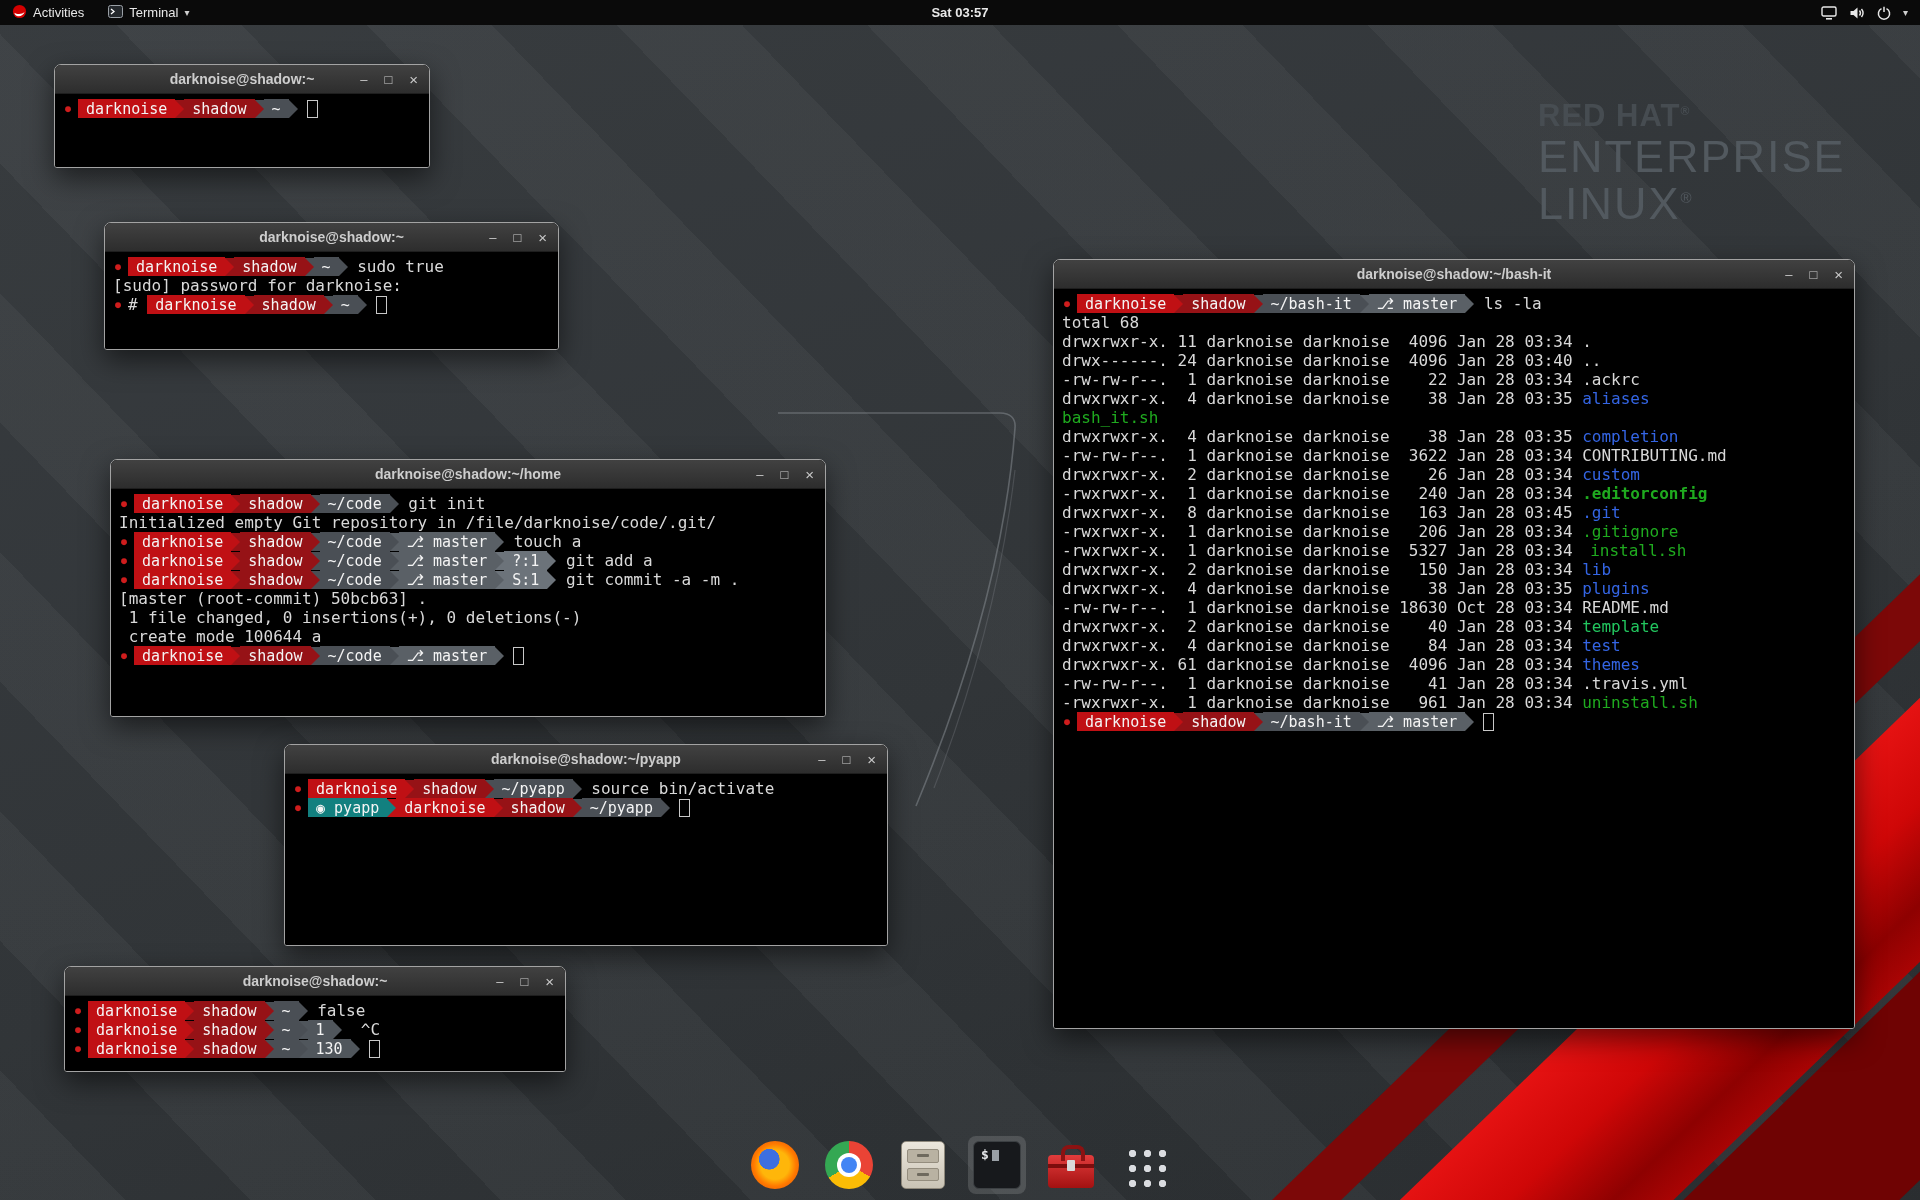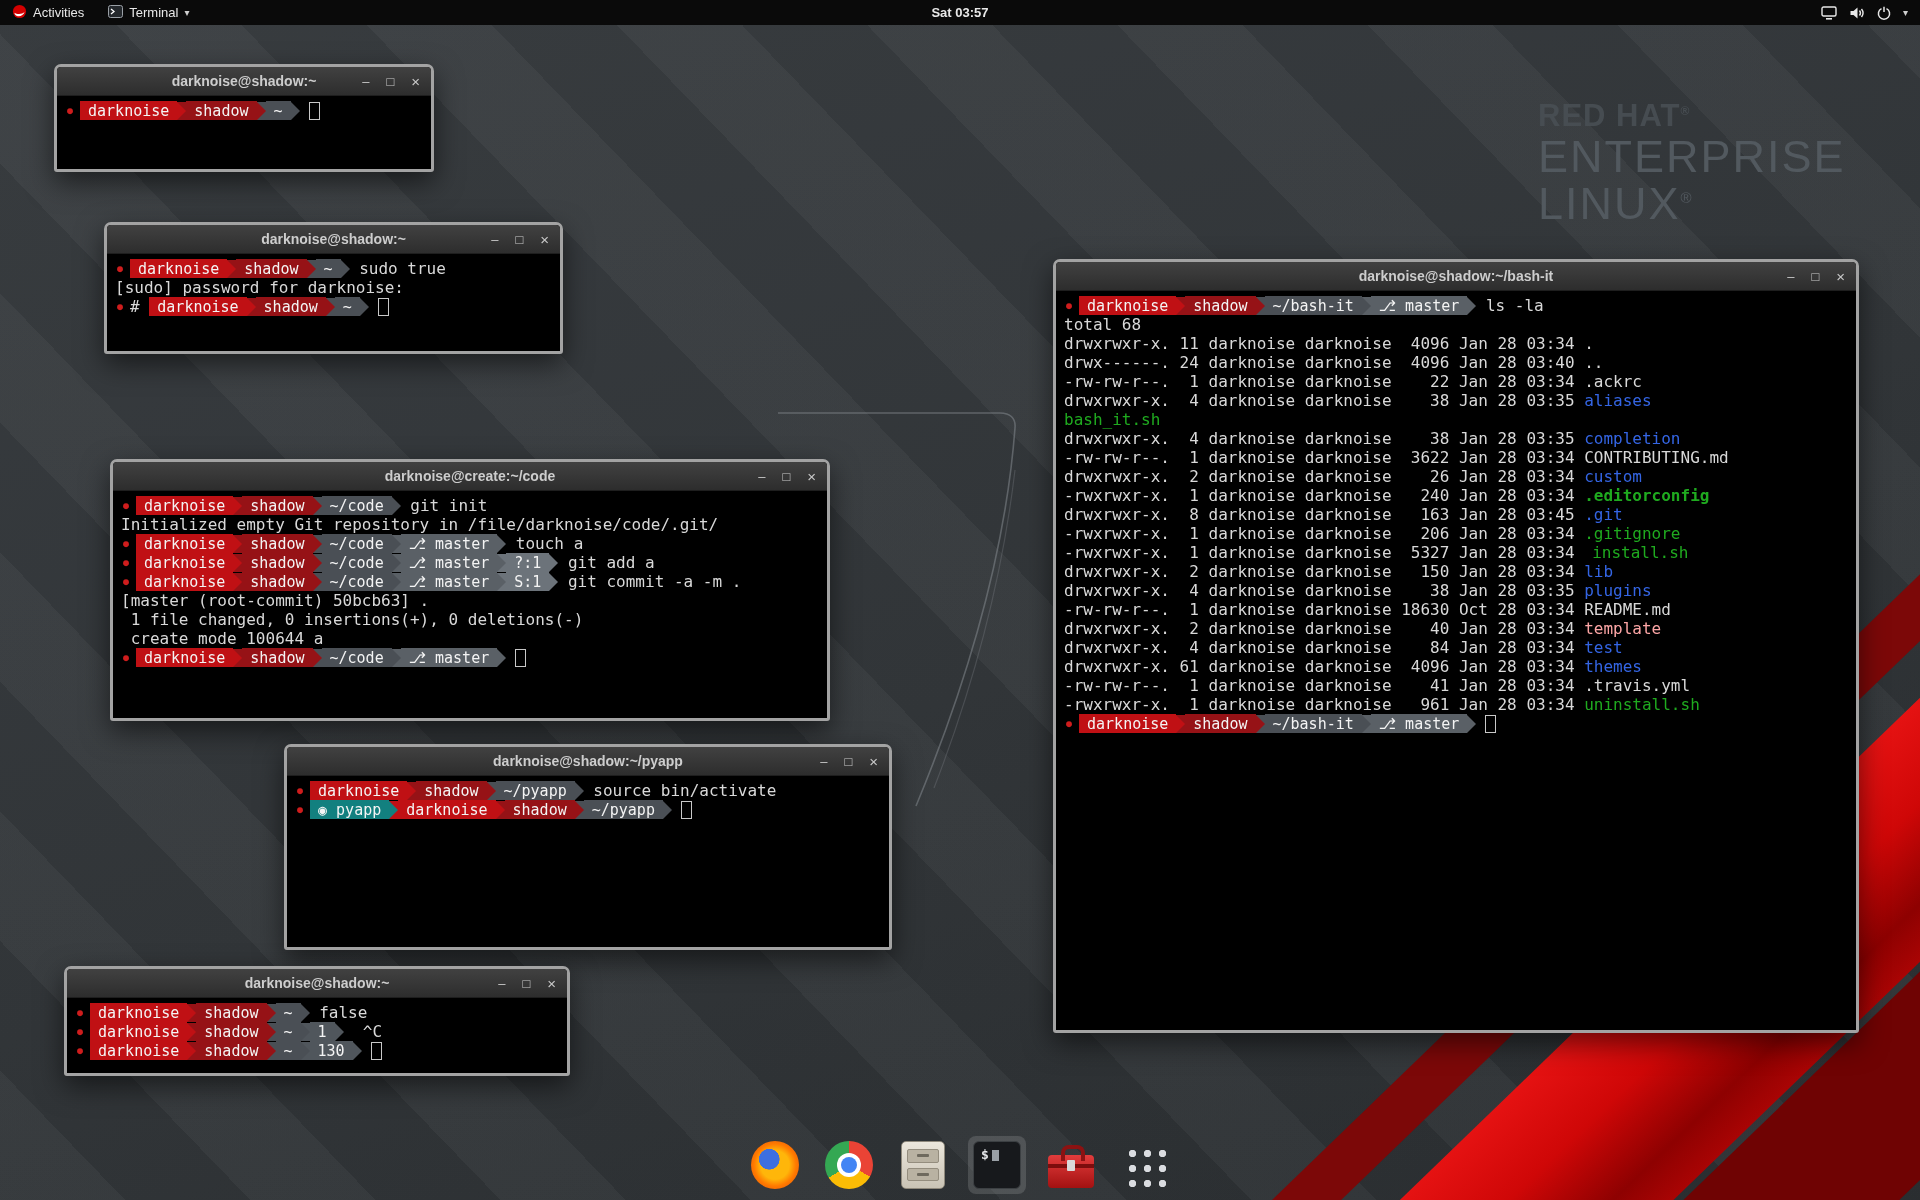--- a/index.html
+++ b/index.html
@@ -26,21 +26,21 @@
   
   .topbar{position:absolute;left:0;top:0;width:1920px;height:25px;background:#0a0a0a;z-index:10;
     display:flex;align-items:center;color:#e8e8e8;font-size:13px;}
   .tb-left{display:flex;align-items:center;height:100%;}
   .tb-item{display:flex;align-items:center;gap:6px;padding:0 12px;height:100%;cursor:default;}
   .tb-clock{position:absolute;left:0;right:0;text-align:center;font-weight:bold;pointer-events:none;}
   .tb-right{margin-left:auto;display:flex;align-items:center;gap:12px;padding-right:12px;height:100%;}
   .tb-ico svg{display:block;}
   .chev{font-size:10px;color:#cfcfcf;}
   
-  .term-window{position:absolute;border:3px solid #a3a3a3;border-radius:7px 7px 3px 3px;overflow:hidden;
+  .term-window{position:absolute;border:1px solid #a3a3a3;border-radius:7px 7px 3px 3px;overflow:hidden;
     box-shadow:0 10px 28px rgba(0,0,0,.55);z-index:3;background:#000;}
   .win0{left:54px;top:64px;width:374px;height:102px;}
   .win1{left:104px;top:222px;width:453px;height:126px;}
   .win2{left:110px;top:459px;width:714px;height:256px;}
   .win3{left:284px;top:744px;width:602px;height:200px;}
   .win4{left:64px;top:966px;width:500px;height:104px;}
   .win5{left:1053px;top:259px;width:800px;height:768px;z-index:4;}
   .titlebar{position:relative;height:28px;background:linear-gradient(#414141,#2d2d2d);
     border-bottom:1px solid #1e1e1e;display:flex;align-items:center;justify-content:center;}
   .title{font-size:14px;font-weight:bold;color:#cdcdcd;}
@@ -133,21 +133,21 @@
   </div>
   <div class="term-body">
       <div class="tline"><span class="hat">●</span><span class="seg" style="background: rgb(192, 16, 20);">darknoise</span><span class="parrow" style="border-left-color: rgb(192, 16, 20); background-color: rgb(150, 18, 22);"></span><span class="seg" style="background: rgb(150, 18, 22);">shadow</span><span class="parrow" style="border-left-color: rgb(150, 18, 22); background-color: rgb(74, 79, 85);"></span><span class="seg" style="background: rgb(74, 79, 85);">~</span><span class="parrow" style="border-left-color: rgb(74, 79, 85);"></span><span class="ttxt"> sudo true</span></div>
       <div class="tline"><span class="ttxt">[sudo] password for darknoise:</span></div>
       <div class="tline"><span class="hat">●</span><span class="ttxt"># </span><span class="seg" style="background: rgb(192, 16, 20);">darknoise</span><span class="parrow" style="border-left-color: rgb(192, 16, 20); background-color: rgb(150, 18, 22);"></span><span class="seg" style="background: rgb(150, 18, 22);">shadow</span><span class="parrow" style="border-left-color: rgb(150, 18, 22); background-color: rgb(74, 79, 85);"></span><span class="seg" style="background: rgb(74, 79, 85);">~</span><span class="parrow" style="border-left-color: rgb(74, 79, 85);"></span><span class="cursor"></span></div>
     </div>
 </div>
 
 <div class="term-window win2">
   <div class="titlebar">
-    <span class="title">darknoise@create:~/code</span>
+    <span class="title">darknoise@shadow:~/home</span>
     <span class="controls">
       <span class="wbtn">–</span>
       <span class="wbtn">□</span>
       <span class="wbtn close">×</span>
     </span>
   </div>
   <div class="term-body">
       <div class="tline"><span class="hat">●</span><span class="seg" style="background: rgb(192, 16, 20);">darknoise</span><span class="parrow" style="border-left-color: rgb(192, 16, 20); background-color: rgb(150, 18, 22);"></span><span class="seg" style="background: rgb(150, 18, 22);">shadow</span><span class="parrow" style="border-left-color: rgb(150, 18, 22); background-color: rgb(74, 79, 85);"></span><span class="seg" style="background: rgb(74, 79, 85);">~/code</span><span class="parrow" style="border-left-color: rgb(74, 79, 85);"></span><span class="ttxt"> git init</span></div>
       <div class="tline"><span class="ttxt">Initialized empty Git repository in /file/darknoise/code/.git/</span></div>
       <div class="tline"><span class="hat">●</span><span class="seg" style="background: rgb(192, 16, 20);">darknoise</span><span class="parrow" style="border-left-color: rgb(192, 16, 20); background-color: rgb(150, 18, 22);"></span><span class="seg" style="background: rgb(150, 18, 22);">shadow</span><span class="parrow" style="border-left-color: rgb(150, 18, 22); background-color: rgb(74, 79, 85);"></span><span class="seg" style="background: rgb(74, 79, 85);">~/code</span><span class="parrow" style="border-left-color: rgb(74, 79, 85); background-color: rgb(90, 96, 102);"></span><span class="seg" style="background: rgb(90, 96, 102);">⎇ master</span><span class="parrow" style="border-left-color: rgb(90, 96, 102);"></span><span class="ttxt"> touch a</span></div>
@@ -211,21 +211,21 @@
       <div class="tline"><span class="ttxt">drwxrwxr-x.  4 darknoise darknoise    38 Jan 28 03:35 </span><span class="ttxt" style="color: rgb(52, 101, 228);">completion</span></div>
       <div class="tline"><span class="ttxt">-rw-rw-r--.  1 darknoise darknoise  3622 Jan 28 03:34 </span><span class="ttxt" style="color: rgb(216, 216, 216);">CONTRIBUTING.md</span></div>
       <div class="tline"><span class="ttxt">drwxrwxr-x.  2 darknoise darknoise    26 Jan 28 03:34 </span><span class="ttxt" style="color: rgb(52, 101, 228);">custom</span></div>
       <div class="tline"><span class="ttxt">-rwxrwxr-x.  1 darknoise darknoise   240 Jan 28 03:34 </span><span class="ttxt" style="color: rgb(31, 170, 31); font-weight: bold;">.editorconfig</span></div>
       <div class="tline"><span class="ttxt">drwxrwxr-x.  8 darknoise darknoise   163 Jan 28 03:45 </span><span class="ttxt" style="color: rgb(52, 101, 228);">.git</span></div>
       <div class="tline"><span class="ttxt">-rwxrwxr-x.  1 darknoise darknoise   206 Jan 28 03:34 </span><span class="ttxt" style="color: rgb(31, 170, 31);">.gitignore</span></div>
       <div class="tline"><span class="ttxt">-rwxrwxr-x.  1 darknoise darknoise  5327 Jan 28 03:34 </span><span class="ttxt" style="color: rgb(31, 170, 31); margin-left: 8px;">install.sh</span></div>
       <div class="tline"><span class="ttxt">drwxrwxr-x.  2 darknoise darknoise   150 Jan 28 03:34 </span><span class="ttxt" style="color: rgb(52, 101, 228);">lib</span></div>
       <div class="tline"><span class="ttxt">drwxrwxr-x.  4 darknoise darknoise    38 Jan 28 03:35 </span><span class="ttxt" style="color: rgb(52, 101, 228);">plugins</span></div>
       <div class="tline"><span class="ttxt">-rw-rw-r--.  1 darknoise darknoise 18630 Oct 28 03:34 </span><span class="ttxt" style="color: rgb(216, 216, 216);">README.md</span></div>
-      <div class="tline"><span class="ttxt">drwxrwxr-x.  2 darknoise darknoise    40 Jan 28 03:34 </span><span class="ttxt" style="color: #fca5a5;">template</span></div>
+      <div class="tline"><span class="ttxt">drwxrwxr-x.  2 darknoise darknoise    40 Jan 28 03:34 </span><span class="ttxt" style="color: #22c55e;">template</span></div>
       <div class="tline"><span class="ttxt">drwxrwxr-x.  4 darknoise darknoise    84 Jan 28 03:34 </span><span class="ttxt" style="color: rgb(52, 101, 228);">test</span></div>
       <div class="tline"><span class="ttxt">drwxrwxr-x. 61 darknoise darknoise  4096 Jan 28 03:34 </span><span class="ttxt" style="color: rgb(52, 101, 228);">themes</span></div>
       <div class="tline"><span class="ttxt">-rw-rw-r--.  1 darknoise darknoise    41 Jan 28 03:34 </span><span class="ttxt" style="color: rgb(216, 216, 216);">.travis.yml</span></div>
       <div class="tline"><span class="ttxt">-rwxrwxr-x.  1 darknoise darknoise   961 Jan 28 03:34 </span><span class="ttxt" style="color: rgb(31, 170, 31);">uninstall.sh</span></div>
       <div class="tline"><span class="hat">●</span><span class="seg" style="background: rgb(192, 16, 20);">darknoise</span><span class="parrow" style="border-left-color: rgb(192, 16, 20); background-color: rgb(150, 18, 22);"></span><span class="seg" style="background: rgb(150, 18, 22);">shadow</span><span class="parrow" style="border-left-color: rgb(150, 18, 22); background-color: rgb(74, 79, 85);"></span><span class="seg" style="background: rgb(74, 79, 85);">~/bash-it</span><span class="parrow" style="border-left-color: rgb(74, 79, 85); background-color: rgb(90, 96, 102);"></span><span class="seg" style="background: rgb(90, 96, 102);">⎇ master</span><span class="parrow" style="border-left-color: rgb(90, 96, 102);"></span><span class="cursor"></span></div>
     </div>
 </div>
 
 <div class="dock">
   <div class="ditem">

